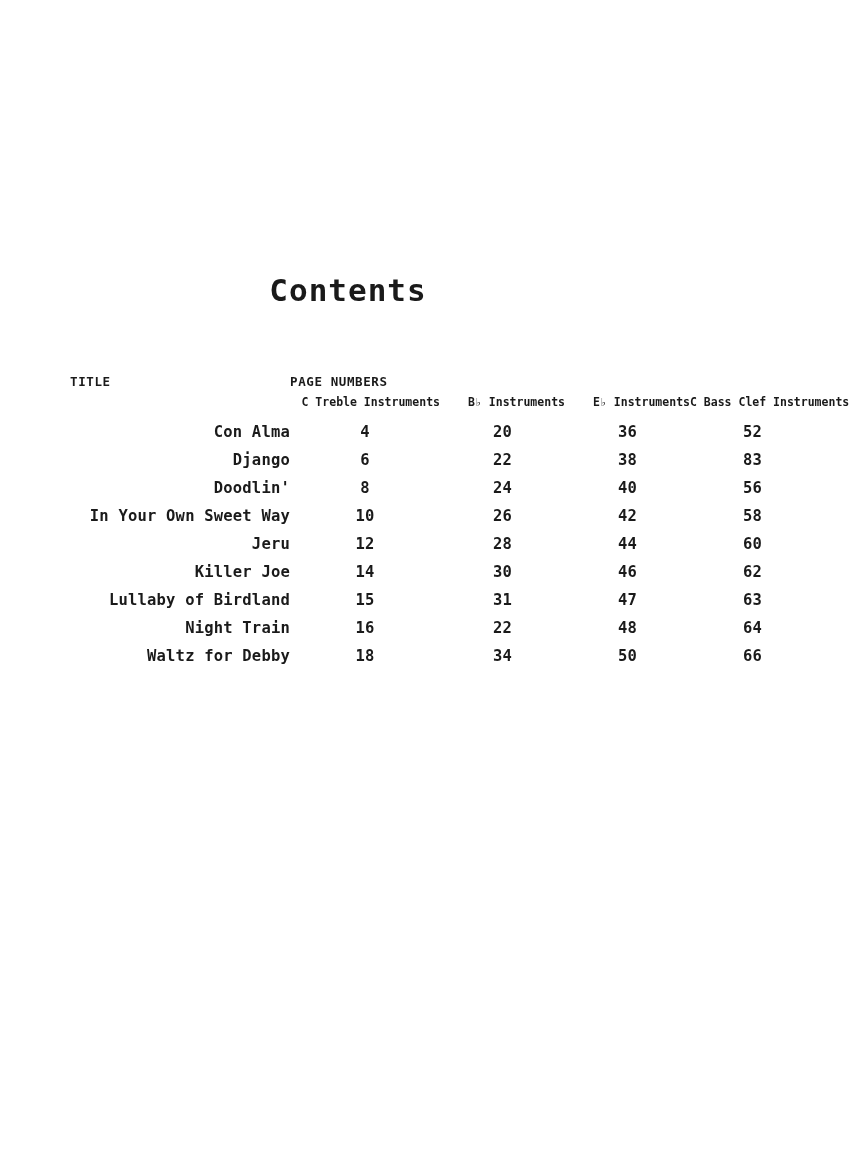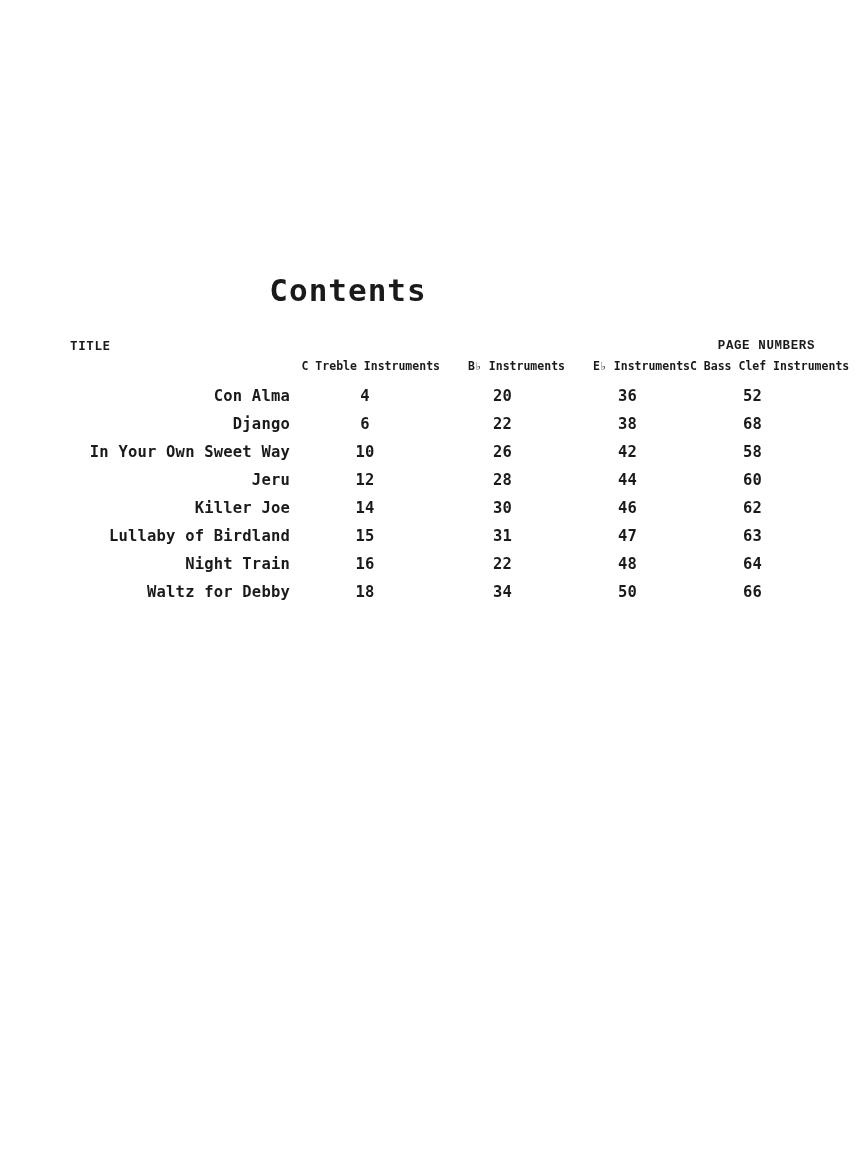--- a/index.html
+++ b/index.html
@@ -40,20 +40,21 @@
     position: absolute;
     left: 70px;
     top: 338px;
     width: 745px;
   }
 
   table.toc-table {
     border-collapse: collapse;
     width: 745px;
     table-layout: fixed;
+    margin-top: 36px;
   }
 
   table.toc-table col.c-title   { width: 220px; }
   table.toc-table col.c-col1    { width: 150px; }
   table.toc-table col.c-col2    { width: 125px; }
   table.toc-table col.c-col3    { width: 125px; }
   table.toc-table col.c-col4    { width: 125px; }
 
   .hdr-row td {
     padding: 0 0 6px 0;
@@ -64,22 +65,21 @@
     font-size: 12.5px;
     font-weight: bold;
     letter-spacing: 0.6px;
     text-align: left;
   }
 
   .hdr-pagenumbers {
     font-size: 12.5px;
     font-weight: bold;
     letter-spacing: 0.6px;
-    text-align: right;
-    font-family: Liberation Mono, monospace;
+    text-align: left;
   }
 
   .sub-row td {
     padding: 0 0 12px 0;
     vertical-align: bottom;
     font-size: 11.5px;
     font-weight: bold;
     text-align: right;
     white-space: nowrap;
   }
@@ -140,23 +140,30 @@
           <td class="entry-page">20</td>
           <td class="entry-page">36</td>
           <td class="entry-page">52</td>
         </tr>
 
         <tr class="entry-row">
           <td class="entry-title">Django</td>
           <td class="entry-page">6</td>
           <td class="entry-page">22</td>
           <td class="entry-page">38</td>
-          <td class="entry-page">68</td>
-        </tr>
-
+          <td class="entry-page">83</td>
+        </tr>
+
+        <tr class="entry-row">
+          <td class="entry-title">Doodlin'</td>
+          <td class="entry-page">8</td>
+          <td class="entry-page">24</td>
+          <td class="entry-page">40</td>
+          <td class="entry-page">56</td>
+        </tr>
 
         <tr class="entry-row">
           <td class="entry-title">In Your Own Sweet Way</td>
           <td class="entry-page">10</td>
           <td class="entry-page">26</td>
           <td class="entry-page">42</td>
           <td class="entry-page">58</td>
         </tr>
 
         <tr class="entry-row">

